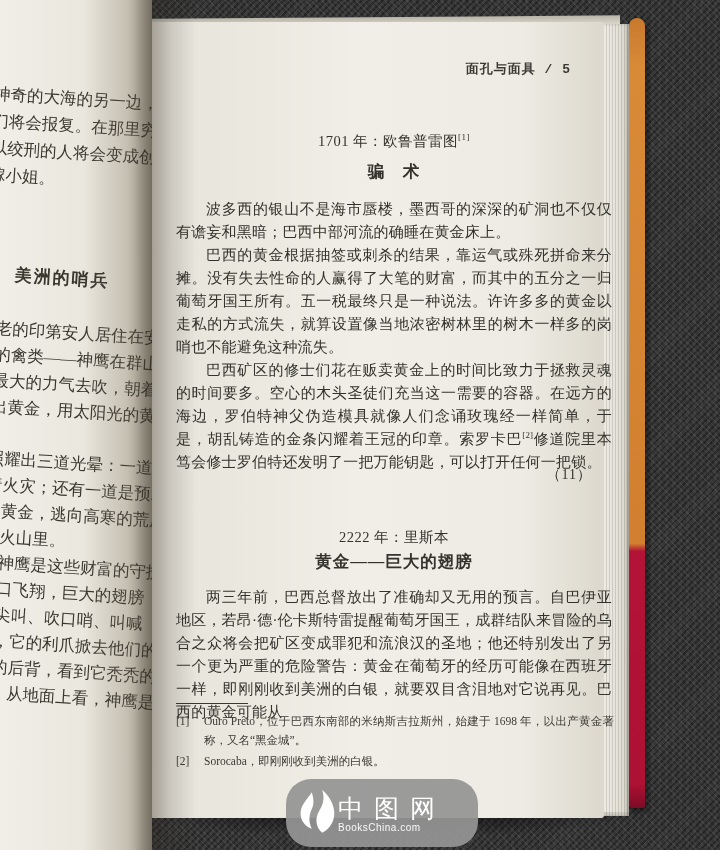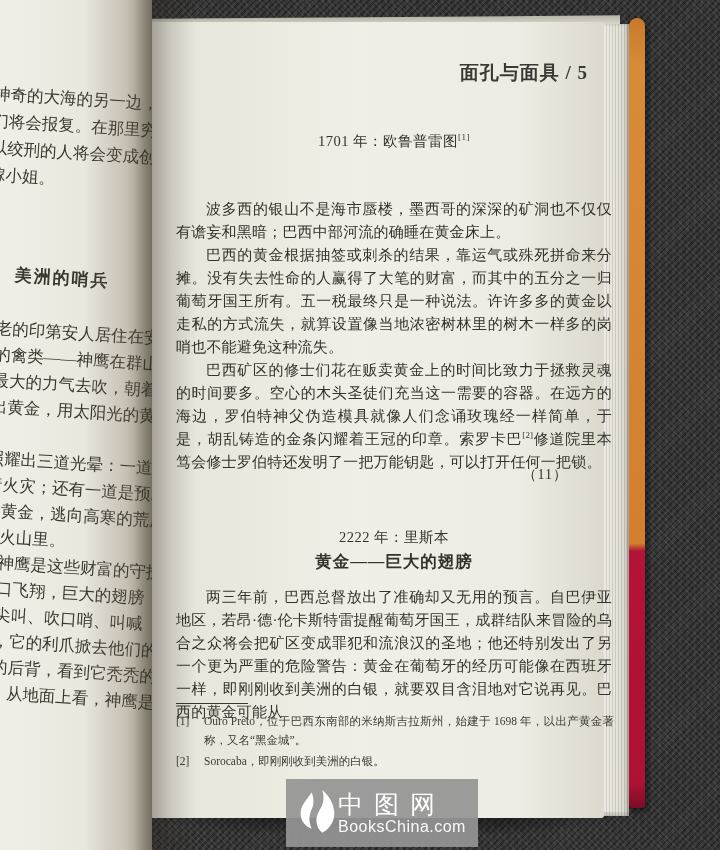--- a/index.html
+++ b/index.html
@@ -24,30 +24,30 @@
       linear-gradient(90deg,#e9e6de,#dcd8cd 60%,#c9c5b8);
     box-shadow:inset -2px 0 3px rgba(0,0,0,.25);}
   .top-edge{position:absolute;left:150px;top:17px;width:470px;height:9px;
     background:linear-gradient(180deg,#b8b4a8,#dbd7cc);transform:skewY(-0.4deg);}
   .bottom-shadow{position:absolute;left:130px;top:812px;width:520px;height:26px;
     background:radial-gradient(ellipse at 50% 0,rgba(0,0,0,.75),rgba(0,0,0,0) 70%);}
   
   .right-page{position:absolute;left:150px;top:22px;width:454px;height:796px;
     background:linear-gradient(90deg,#d5d1c6 0,#e7e4db 22px,#f0eee6 46%,#edebe3 82%,#ddd9ce 99%);
     border-radius:0 3px 3px 0;color:#34322c;}
-  .rp-header{position:absolute;top:38px;right:16px;font-size:19px;font-weight:600;
-    letter-spacing:1px;color:#3b3933;}
+  .rp-header{position:absolute;top:38px;right:33px;font-size:13px;font-weight:600;
+    letter-spacing:1px;color:#3b3933;font-family:Liberation Mono, monospace;}
   .rp-center{position:absolute;left:26px;width:436px;text-align:center;}
   .rp-date{font-size:14.5px;letter-spacing:.5px;}
   .rp-title{font-size:16.5px;font-weight:bold;letter-spacing:1px;}
   .rp-flow{position:absolute;left:26px;width:436px;font-size:15px;line-height:23px;
     text-align:justify;letter-spacing:.2px;}
   .rp-flow p{margin:0;text-indent:2em;}
   sup.ref{font-size:9px;vertical-align:super;line-height:0;}
-  .rp-attr{position:absolute;top:444px;right:36px;font-size:14px;letter-spacing:1px;}
+  .rp-attr{position:absolute;top:444px;right:12px;font-size:14px;letter-spacing:1px;}
   .rp-rule{position:absolute;top:681px;left:26px;width:72px;border-top:1.5px solid #3a3831;}
   .rp-fns{position:absolute;top:690px;left:26px;width:438px;font-size:11.5px;line-height:19px;color:#3b3933;}
   .fn-row{display:flex;margin-bottom:2px;}
   .fn-marker{flex:0 0 28px;}
   .fn-text{flex:1;text-align:justify;}
   
   .left-page{position:absolute;left:0;top:0;width:152px;height:850px;overflow:hidden;
     background:linear-gradient(90deg,#f0eee7 0,#eae7de 55%,#ddd8cc 82%,#c3bdae 100%);
     color:#3a372f;}
   .lp-text{position:absolute;left:-5px;top:80px;width:260px;
@@ -55,42 +55,43 @@
   .lp-line{line-height:27px;white-space:nowrap;}
   .lp-body .lp-line{line-height:26px;}
   .lp-heading{margin:72px 0 28px 32px;font-weight:bold;font-size:17px;letter-spacing:2px;line-height:27px;white-space:nowrap;}
   .lp-shade{position:absolute;inset:0;pointer-events:none;
     background:linear-gradient(90deg,rgba(0,0,0,0) 55%,rgba(110,100,85,.20) 84%,rgba(60,52,40,.38) 100%);}
   .gutter-shadow{position:absolute;left:134px;top:0;width:62px;height:850px;pointer-events:none;
     background:linear-gradient(90deg,rgba(0,0,0,0) 0,rgba(40,34,26,.28) 30%,rgba(40,34,26,.16) 55%,rgba(0,0,0,0) 100%);}
   
   .watermark{position:absolute;left:286px;top:779px;width:192px;height:68px;
     background:rgba(148,148,148,.93);display:flex;align-items:center;padding:0 10px;
-    box-sizing:border-box;z-index:9;}
+    box-sizing:border-box;z-index:9;border-radius:25px;}
   .wm-logo{flex:0 0 42px;height:48px;}
   .wm-textcol{flex:1;color:#fff;font-family:"Liberation Sans","DejaVu Sans",sans-serif;}
   .wm-title{font-size:25px;letter-spacing:11px;line-height:28px;white-space:nowrap;}
-  .wm-url{font-size:16px;letter-spacing:.5px;opacity:.95;}
+  .wm-url{font-size:10px;letter-spacing:.5px;opacity:.95;}
 </style>
 </head>
 <body>
 
 <div class="scene">
 
   <div class="cover-edge"></div>
   <div class="fore-edge"></div>
   <div class="top-edge"></div>
   <div class="bottom-shadow"></div>
 
   <div class="right-page">
     <div class="rp-header">面孔与面具 / 5</div>
 
     <div class="rp-center rp-date" style="top:110px">
       <span>1701 年：欧鲁普雷图</span><sup class="ref">[1]</sup>
     </div>
+    <div class="rp-center rp-title" style="top:139px">骗　术</div>
 
     <div class="rp-flow" style="top:176px">
       <p>波多西的银山不是海市蜃楼，墨西哥的深深的矿洞也不仅仅有谵妄和黑暗；巴西中部河流的确睡在黄金床上。</p>
       <p>巴西的黄金根据抽签或刺杀的结果，靠运气或殊死拼命来分摊。没有失去性命的人赢得了大笔的财富，而其中的五分之一归葡萄牙国王所有。五一税最终只是一种说法。许许多多的黄金以走私的方式流失，就算设置像当地浓密树林里的树木一样多的岗哨也不能避免这种流失。</p>
       <p><span>巴西矿区的修士们花在贩卖黄金上的时间比致力于拯救灵魂的时间要多。空心的木头圣徒们充当这一需要的容器。在远方的海边，罗伯特神父伪造模具就像人们念诵玫瑰经一样简单，于是，胡乱铸造的金条闪耀着王冠的印章。索罗卡巴</span><sup class="ref">[2]</sup><span>修道院里本笃会修士罗伯特还发明了一把万能钥匙，可以打开任何一把锁。</span></p>
     </div>
 
     <div class="rp-attr">（11）</div>
 
     <div class="rp-center rp-date" style="top:506px">2222 年：里斯本</div>

